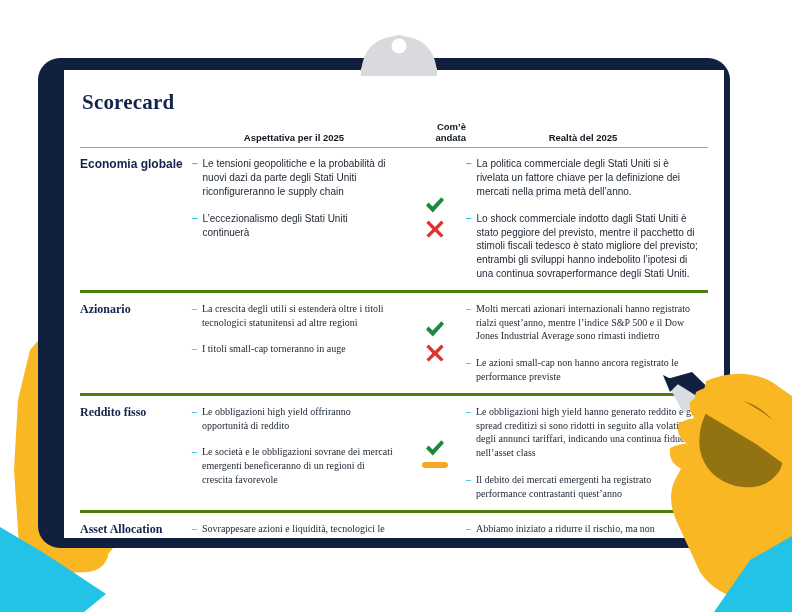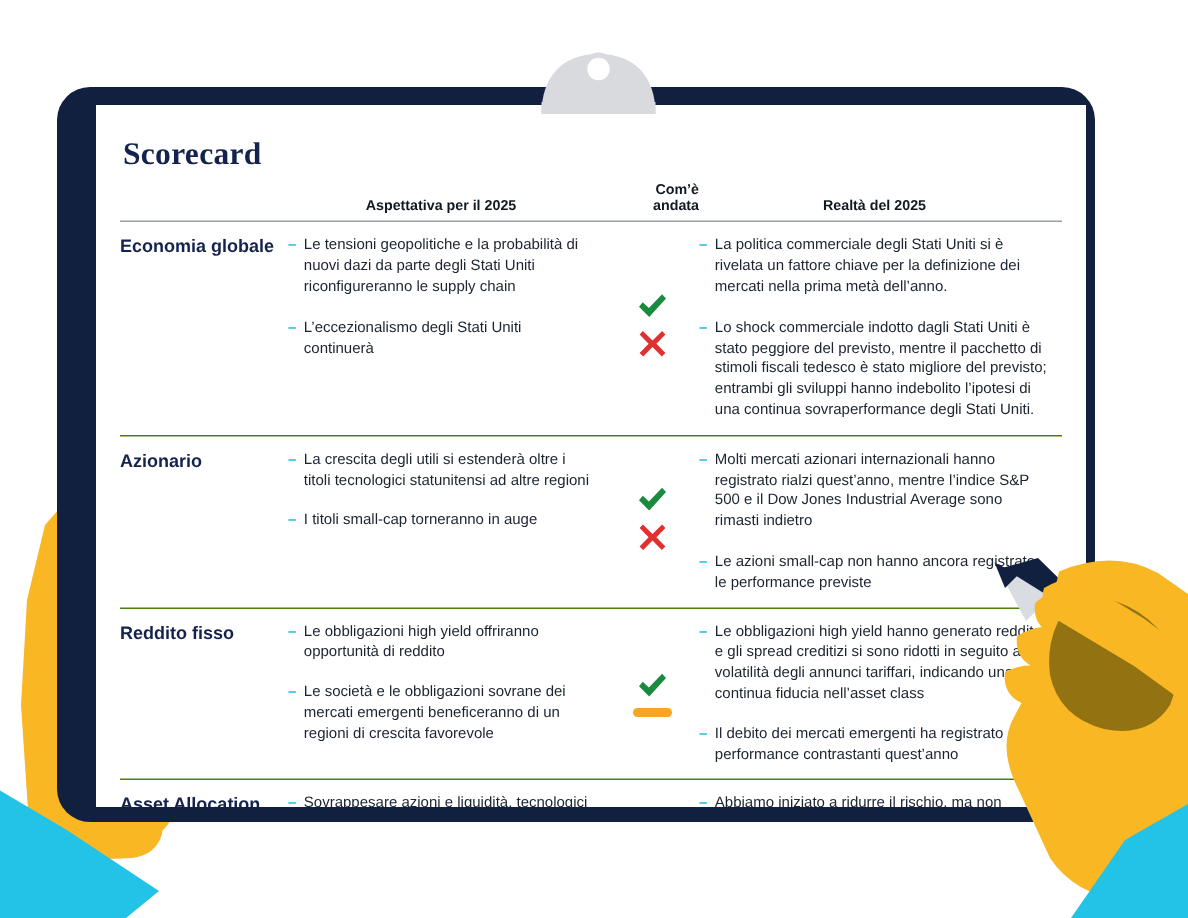--- a/index.html
+++ b/index.html
@@ -51,21 +51,21 @@
   th.h.blank{border-bottom:1px solid #9aa0a6;}
   th.h.mid{text-align:right;padding-right:0;}
 
   td.cell{
     vertical-align:top;padding:9px 8px 9px 0;
   }
   td.cat{
     font-size:12px;font-weight:bold;color:#14234d;
     padding-left:0;white-space:normal;line-height:1.2;
   }
-  tr.sep > td{border-top:1px solid #4d7c0f;}
+  tr.sep > td{border-top:3px solid #4d7c0f;font-family:Liberation Serif, serif;}
 
   .bul{display:flex;gap:5px;margin-bottom:13px;line-height:1.34;}
   .bul:last-child{margin-bottom:0;}
   .dash{color:#20bde5;font-weight:bold;font-size:10px;flex:0 0 auto;line-height:1.34;}
   .btxt{font-size:10px;color:#1b2430;line-height:1.38;}
 
   td.out{text-align:center;vertical-align:middle;padding:0;}
   .mark{display:inline-block;}
   .bar{
     width:26px;height:6px;border-radius:3px;background:#f5a623;display:inline-block;

